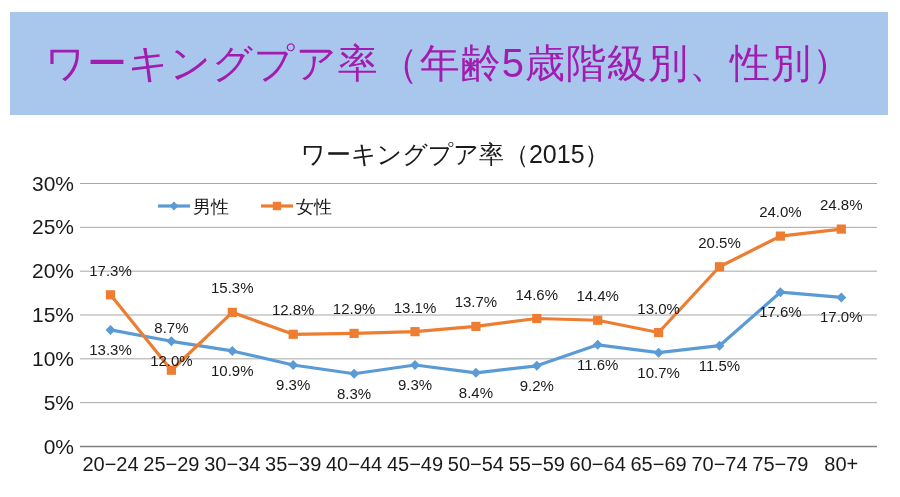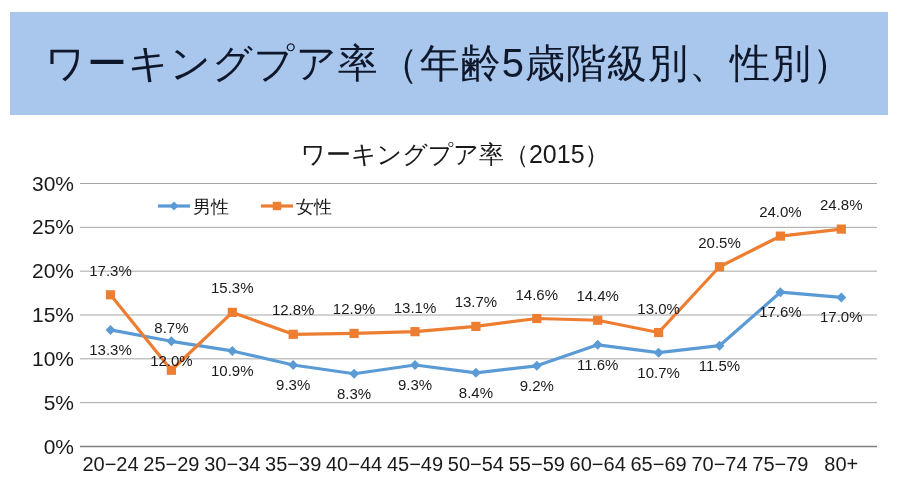--- a/index.html
+++ b/index.html
@@ -28,21 +28,21 @@
     position: absolute;
     left: 0; top: 0;
     width: 900px; height: 497px;
   }
   svg text { font-family: "Liberation Sans", "DejaVu Sans", sans-serif; }
 </style>
 </head>
 <body>
 
 <div class="banner" style="background: rgb(169, 198, 236);">
-  <span class="banner-title" style="color: #0f172a;">ワーキングプア率（年齢5歳階級別、性別）</span>
+  <span class="banner-title" style="color: #a21caf;">ワーキングプア率（年齢5歳階級別、性別）</span>
 </div>
 
 <svg class="chart" viewBox="0 0 900 497" xmlns="http://www.w3.org/2000/svg">
   <text x="455" y="163" text-anchor="middle" font-size="25" fill="#1a1a1a">ワーキングプア率（2015）</text>
   <g>
       <line x1="80" x2="877" y1="446.5" y2="446.5" stroke="#808080" stroke-width="1.4"></line>
       <line x1="80" x2="877" y1="402.6666666666667" y2="402.6666666666667" stroke="#a6a6a6" stroke-width="1"></line>
       <line x1="80" x2="877" y1="358.8333333333333" y2="358.8333333333333" stroke="#a6a6a6" stroke-width="1"></line>
       <line x1="80" x2="877" y1="315" y2="315" stroke="#a6a6a6" stroke-width="1"></line>
       <line x1="80" x2="877" y1="271.16666666666663" y2="271.16666666666663" stroke="#a6a6a6" stroke-width="1"></line>

